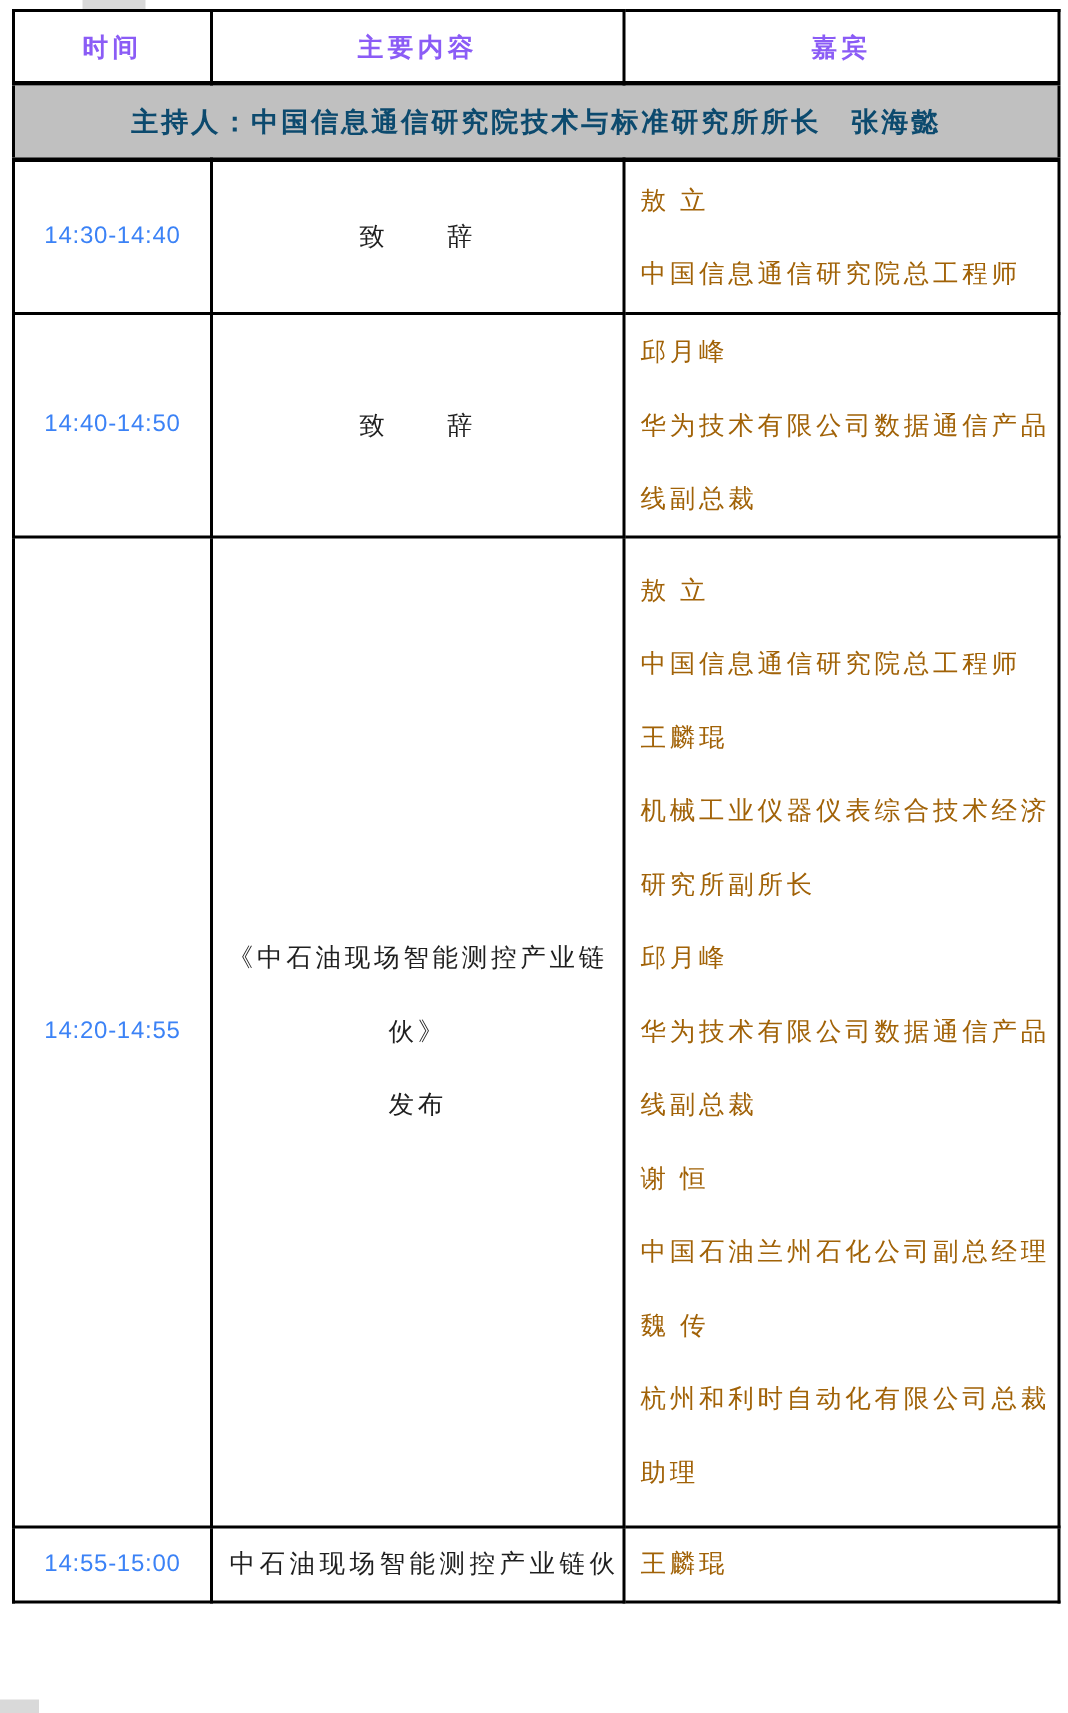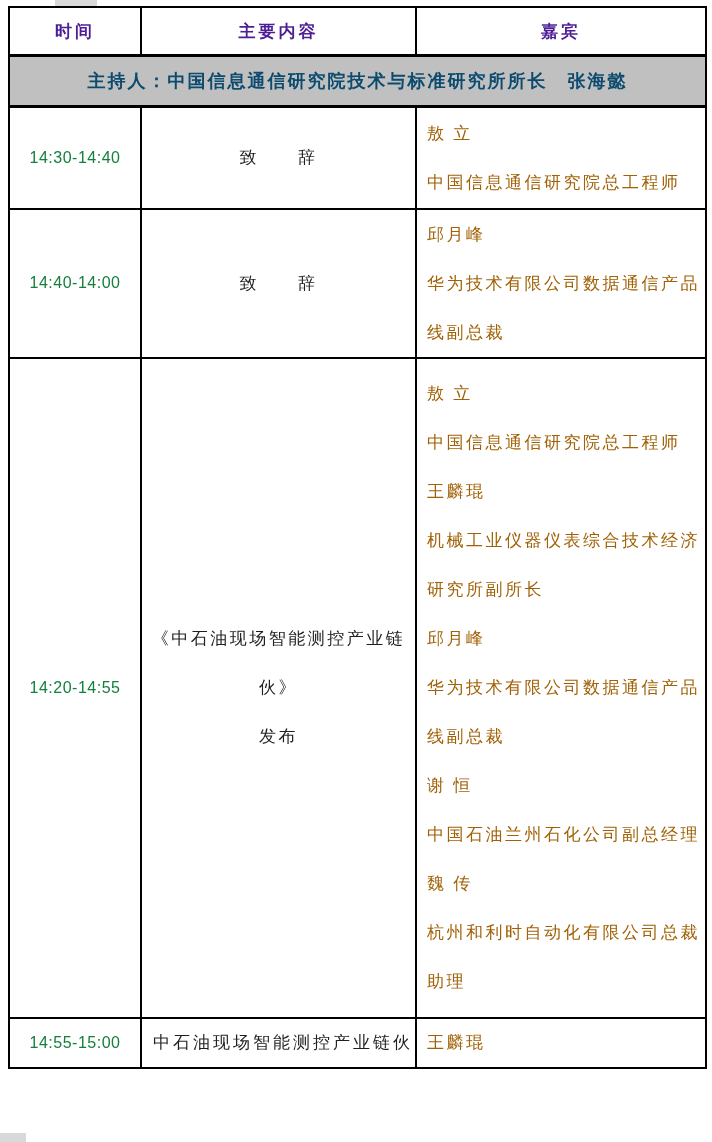--- a/index.html
+++ b/index.html
@@ -12,32 +12,32 @@
   .artifact-bottom{left:0;top:1133px;width:26px;height:9px;}
   table.agenda{
     position:absolute;left:8px;top:6px;
     border-collapse:collapse;table-layout:fixed;width:697px;
   }
   .agenda th,.agenda td{
     border:2px solid #000000;vertical-align:middle;overflow:hidden;
     padding:0;margin:0;
   }
   .agenda th{
-    height:46px;font-size:17px;font-weight:bold;color:#4c1d95;
+    height:46px;font-size:17px;font-weight:bold;color:#8b5cf6;
     text-align:center;letter-spacing:3px;
   }
   tr.section-row td{
     background:#c0c0c0;height:48px;text-align:center;
     font-weight:bold;font-size:18px;color:#0c4a6e;letter-spacing:2px;
     border-top-width:3px;border-bottom-width:3px;
   }
   td.time{
     text-align:center;
     font-family:"Liberation Sans","DejaVu Sans",sans-serif;
-    font-size:16px;color:#15803d;letter-spacing:0.5px;
+    font-size:16px;color:#3b82f6;letter-spacing:0.5px;
   }
   td.content{
     text-align:center;font-size:17px;color:#1f1f1f;
     letter-spacing:2.5px;line-height:49px;white-space:pre-line;border-radius:26px;
   }
   td.guests{
     text-align:left;padding-left:10px;font-size:17px;color:#a16207;
     letter-spacing:2.5px;line-height:49px;white-space:pre-line;
   }
   tr.r1{height:102px;}
@@ -74,21 +74,21 @@
     </tr>
 
     <tr class="r1">
       <td class="time">14:30-14:40</td>
       <td class="content">致　　辞</td>
       <td class="guests">敖 立
 中国信息通信研究院总工程师</td>
     </tr>
 
     <tr class="r2">
-      <td class="time">14:40-14:00</td>
+      <td class="time">14:40-14:50</td>
       <td class="content">致　　辞</td>
       <td class="guests">邱月峰
 华为技术有限公司数据通信产品
 线副总裁</td>
     </tr>
 
 
     <tr class="r3">
       <td class="time">14:20-14:55</td>
       <td class="content">《中石油现场智能测控产业链伙》

